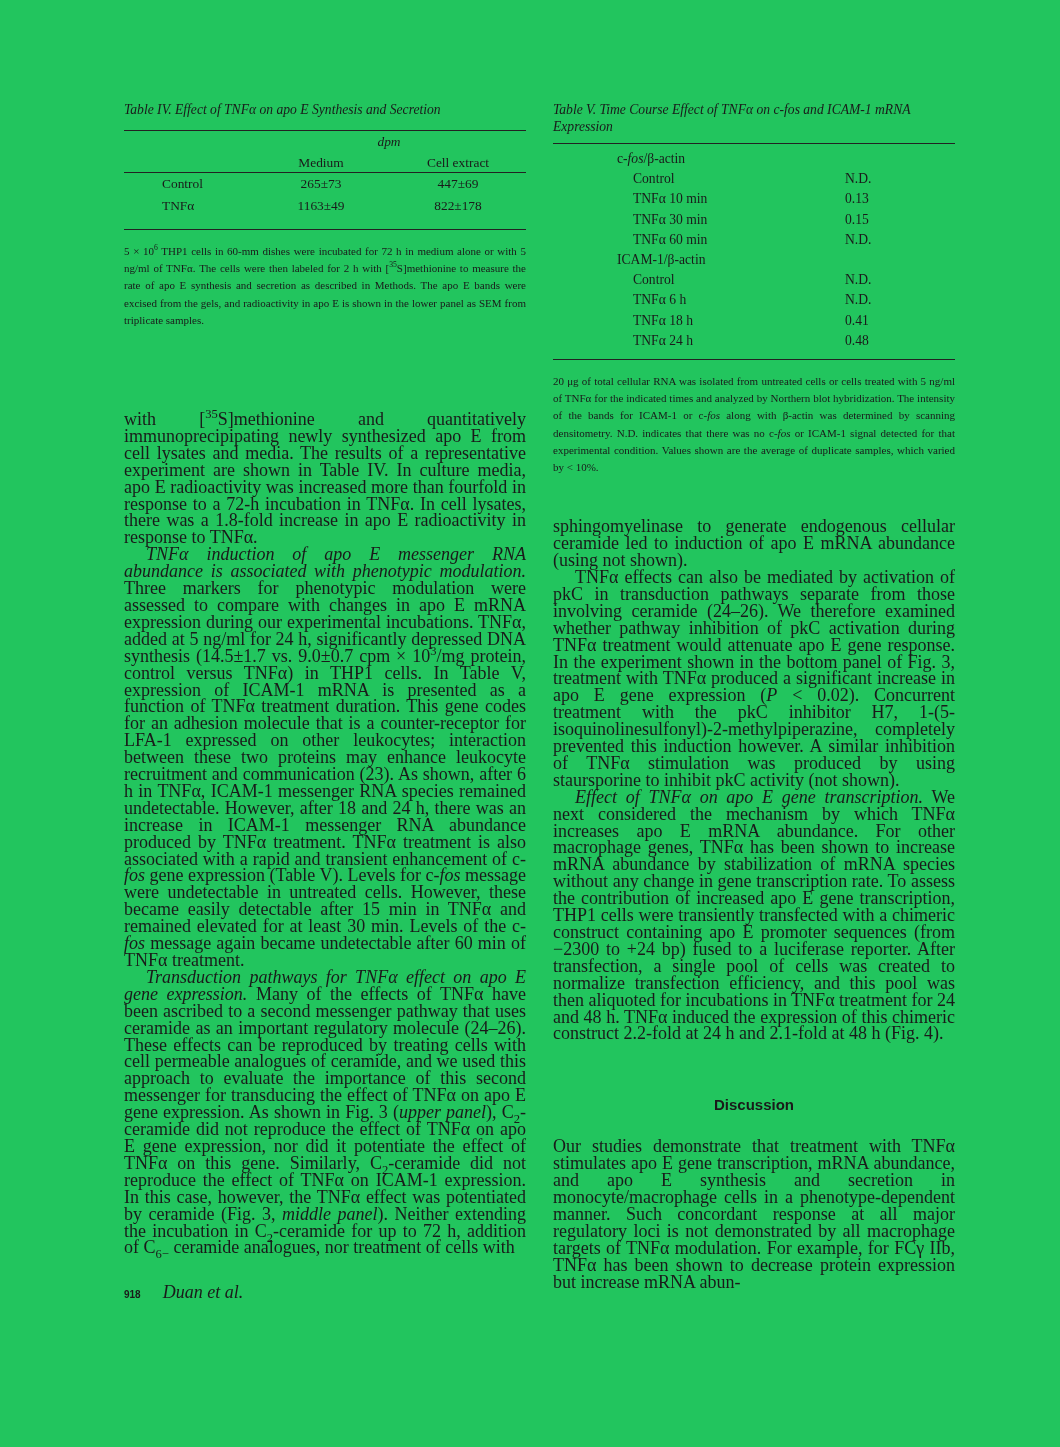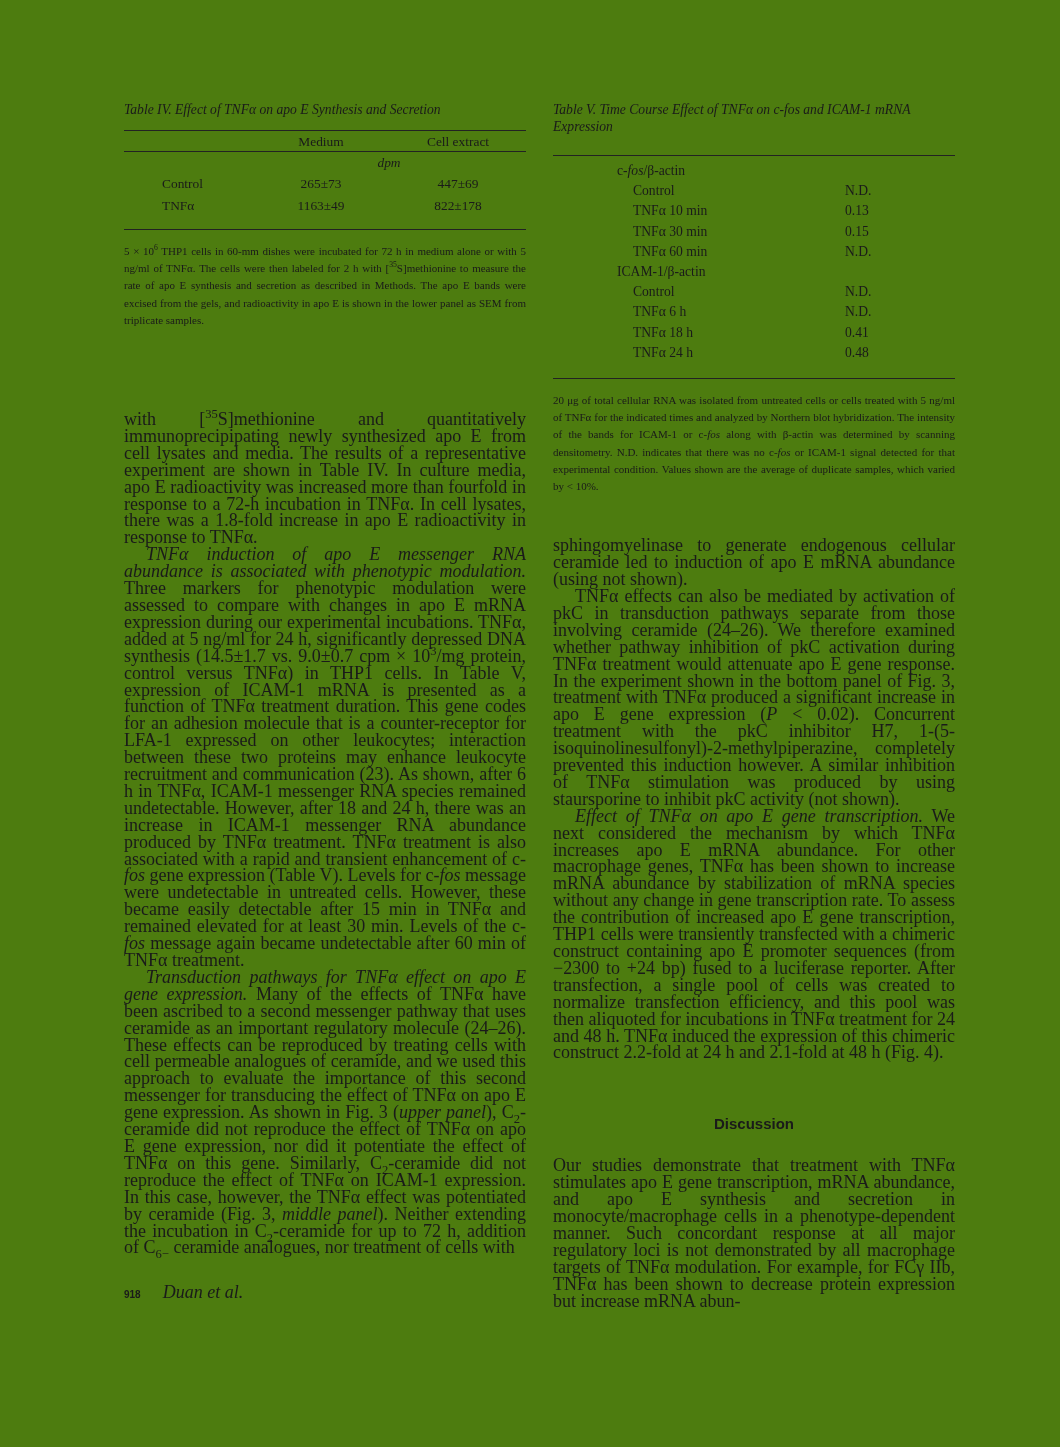--- a/index.html
+++ b/index.html
@@ -1,40 +1,40 @@
 <!DOCTYPE html>
 <html><head>
 <meta charset="utf-8">
 <style>
   html,body{margin:0;padding:0;}
   body{
     width:1060px;height:1447px;background:#ffffff;position:relative;
     font-family:"Liberation Serif",serif;color:#1a1a1a;
   }
-  .page{position:absolute;inset:0;background:#4d7c0f;}
+  .page{position:absolute;inset:0;background:#22c55e;}
   .col{position:absolute;top:95px;width:402px;}
   .col-left{left:124px;}
   .col-right{left:553px;}
 
   .tbl-title{font-style:italic;font-size:13.6px;line-height:17px;margin-top:6px;}
 
   
   .t4{margin-top:12px;border-top:1.1px solid #222;border-bottom:1.1px solid #222;
       font-size:13.4px;padding-bottom:12px;}
   .t4-row{display:grid;grid-template-columns:128px 138px 136px;}
   .t4-head{padding:3px 0 2px;border-bottom:1.1px solid #222;line-height:15px;}
   .t4-c2,.t4-c3{text-align:center;}
   .t4-unit-row .t4-dpm{grid-column:2/4;text-align:center;font-style:italic;
       padding:3px 0 3px;line-height:15px;}
   .t4-data{line-height:22px;}
   .t4-label{padding-left:38px;}
 
   
-  .t5{margin-top:20px;border-top:1.1px solid #222;border-bottom:1.1px solid #222;
-      font-size:13.6px;padding:5px 0 15px;}
+  .t5{margin-top:8px;border-top:1.1px solid #222;border-bottom:1.1px solid #222;
+      font-size:13.6px;padding:5px 0 8px;}
   .t5-row{display:grid;grid-template-columns:292px 1fr;line-height:20.2px;}
   .t5-label.group{padding-left:64px;}
   .t5-label.item{padding-left:80px;}
 
   .footnote{font-size:11px;line-height:17.2px;text-align:justify;margin-top:13px;}
 
   .body-text{font-size:18px;line-height:16.9px;text-align:justify;}
   .body-text p{margin:0;text-indent:22px;}
   .body-text p.no-indent{text-indent:0;}
   .left-body{margin-top:82px;}
@@ -53,27 +53,27 @@
 </head>
 <body>
 
 <div class="page">
 
   <div class="col col-left">
 
     <div class="tbl-title">Table IV. Effect of TNFα on apo E Synthesis and Secretion</div>
 
     <div class="t4">
+      <div class="t4-row t4-unit-row">
+        <div class="t4-dpm">dpm</div>
+      </div>
       <div class="t4-row t4-head">
         <div class="t4-label"></div>
         <div class="t4-c2">Medium</div>
         <div class="t4-c3">Cell extract</div>
-      </div>
-      <div class="t4-row t4-unit-row">
-        <div class="t4-dpm">dpm</div>
       </div>
       <div class="t4-row t4-data">
         <div class="t4-label">Control</div>
         <div class="t4-c2">265±73</div>
         <div class="t4-c3">447±69</div>
       </div>
       <div class="t4-row t4-data">
         <div class="t4-label">TNFα</div>
         <div class="t4-c2">1163±49</div>
         <div class="t4-c3">822±178</div>

